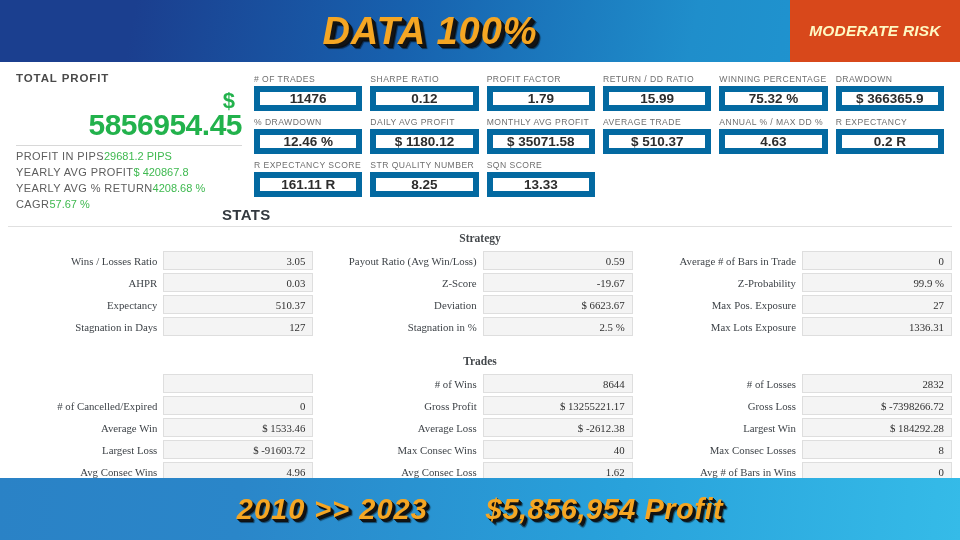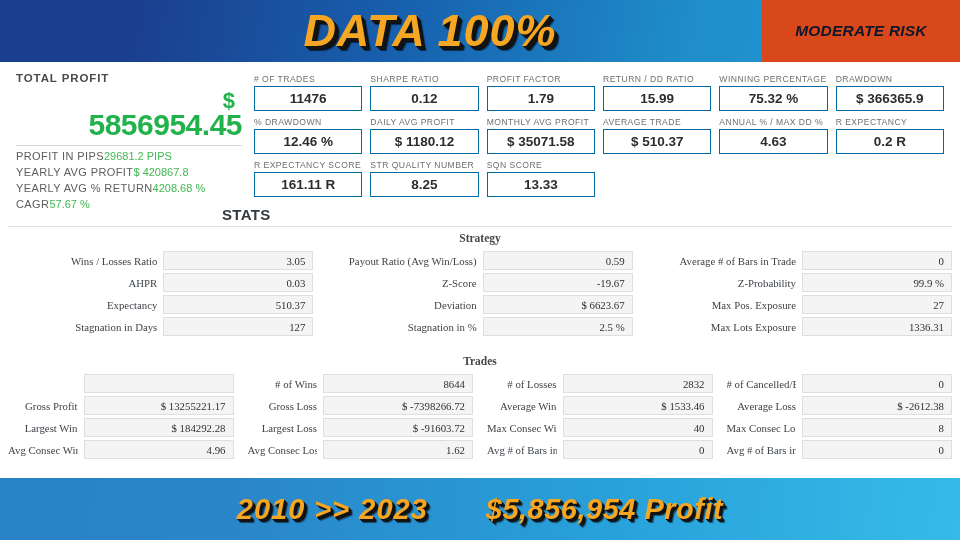--- a/index.html
+++ b/index.html
@@ -33,42 +33,42 @@
     overflow: hidden;
   }
   .header-title {
     position: absolute;
     left: 0; top: 0;
     width: 790px; height: 62px;
     display: flex;
     align-items: center;
     justify-content: center;
     padding-left: 70px;
-    font-size: 45px;
+    font-size: 38px;
     font-weight: bold;
     font-style: italic;
     letter-spacing: 1px;
     color: #f5a623;
     text-shadow:
        1px 1px 0 #141414,
        2px 2px 0 #141414,
        3px 3px 0 #141414,
        4px 4px 0 rgba(10,10,10,.85),
        5px 5px 1px rgba(0,0,0,.55);
     white-space: nowrap;
   }
   .risk-banner {
     position: absolute;
     right: 0; top: 0;
-    width: 198px; height: 62px;
+    width: 170px; height: 62px;
     background: #d8481b;
     display: flex;
     align-items: center;
     justify-content: center;
-    color: #0f172a;
+    color: #fef9c3;
     font-size: 15.5px;
     font-weight: bold;
     font-style: italic;
     letter-spacing: .2px;
     white-space: nowrap;
   }
 
   
   .profit-panel {
     position: absolute;
@@ -133,21 +133,21 @@
   .metric-label {
     font-size: 8.6px;
     color: #6f6f6f;
     letter-spacing: .45px;
     white-space: nowrap;
     overflow: hidden;
     margin-bottom: 2px;
   }
   .metric-box {
     height: 25px;
-    border: 1px solid #0369a1;
+    border: 6px solid #0369a1;
     background: #ffffff;
     display: flex;
     align-items: center;
     justify-content: center;
     font-size: 13.5px;
     font-weight: bold;
     color: #2d2d2d;
     white-space: nowrap;
   }
 
@@ -390,21 +390,21 @@
         </div>
         <div class="cellrow">
           <div class="lbl">Max Lots Exposure</div>
           <div class="val">1336.31</div>
         </div>
       </div>
   </div>
 
   <div class="table-block" style="top:355px;">
     <div class="section-title">Trades</div>
-    <div id="trades-grid" style="margin-top:7px; display:grid; grid-template-columns:repeat(4,1fr); column-gap:14px; row-gap:3px;">
+    <div id="trades-grid" style="margin-top:7px; display:grid; grid-template-columns:repeat(3,1fr); column-gap:14px; row-gap:3px;">
         <div class="cellrow">
           <div class="lbl"></div>
           <div class="val blank"></div>
         </div>
         <div class="cellrow">
           <div class="lbl"># of Wins</div>
           <div class="val">8644</div>
         </div>
         <div class="cellrow">
           <div class="lbl"># of Losses</div>

